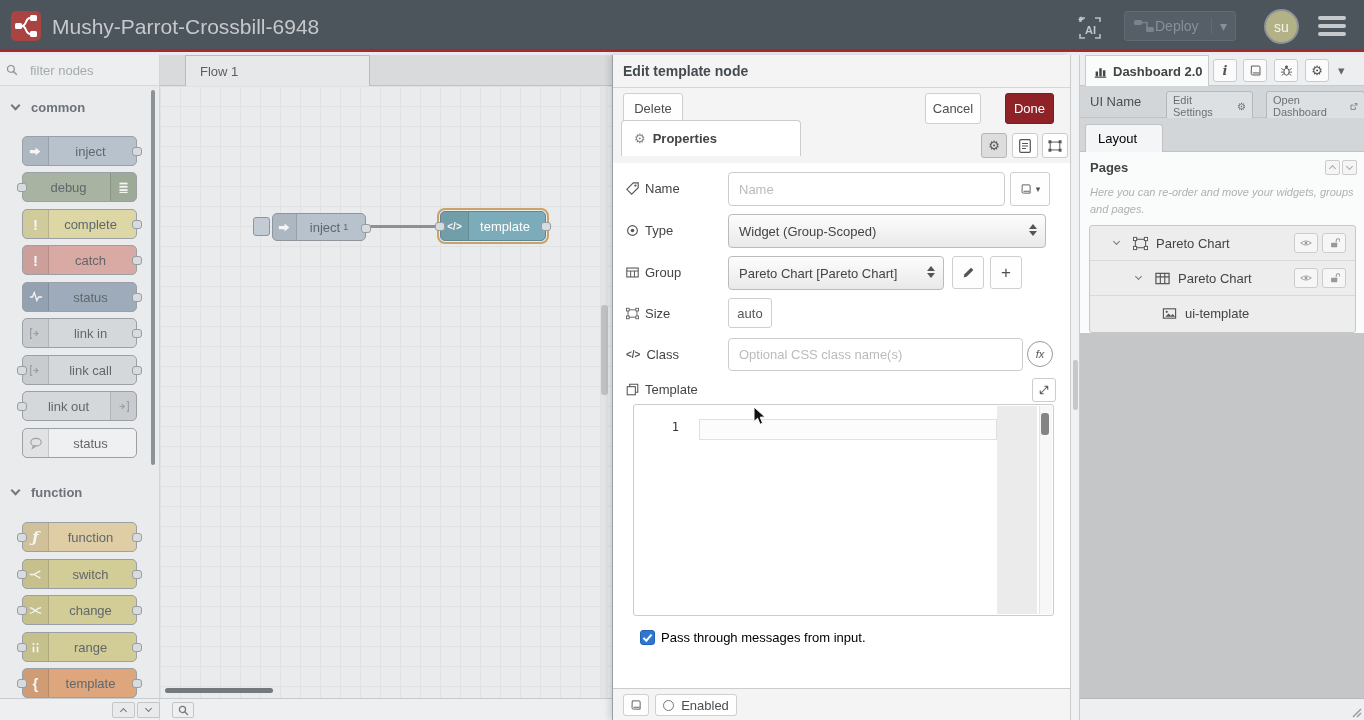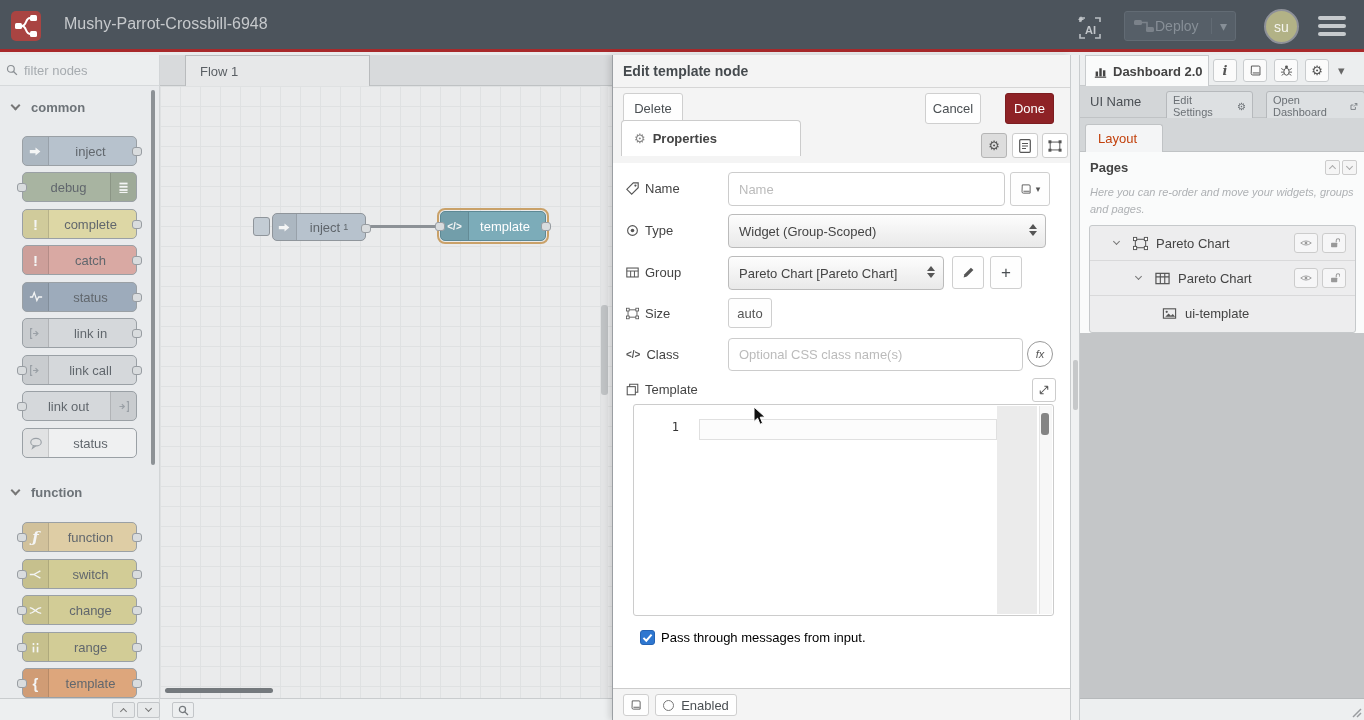--- a/index.html
+++ b/index.html
@@ -3,34 +3,34 @@
 <meta charset="utf-8">
 <style>
   html,body{margin:0;padding:0;background:#222;}
   *{box-sizing:border-box;}
   .app{position:relative;width:1364px;height:720px;overflow:hidden;
        font-family:"Liberation Sans",sans-serif;font-size:13px;color:#444;background:#eaebec;}
   .abs{position:absolute;}
 
   
   .hdr{position:absolute;left:0;top:0;width:1364px;height:52px;background:#4c545c;border-bottom:3px solid #a8292b;}
-  .hdr-title{position:absolute;left:64px;top:15px;font-size:16px;color:#c6c9cc;}
+  .hdr-title{position:absolute;left:52px;top:15px;font-size:21px;color:#c6c9cc;}
   .logo{position:absolute;left:11px;top:11px;width:30px;height:30px;background:#a94442;border-radius:5px;}
   .ai-box{position:absolute;left:1072px;top:10px;width:34px;height:34px;}
   .deploy{position:absolute;left:1124px;top:11px;width:112px;height:30px;background:#565f68;border:1px solid #626b74;border-radius:3px;display:flex;align-items:center;color:#878f97;font-size:14px;}
   .deploy .dlbl{}
   .deploy .dcaret{margin-left:auto;width:24px;text-align:center;border-left:1px solid #626b74;color:#878f97;}
   .avatar{position:absolute;left:1264px;top:9px;width:35px;height:35px;border-radius:50%;background:#b2b286;border:2px solid #8e9199;color:#f4f4ee;display:flex;align-items:center;justify-content:center;font-size:14px;}
   .burger{position:absolute;left:1318px;top:16px;width:28px;height:20px;display:flex;flex-direction:column;justify-content:space-between;}
   .burger i{display:block;height:4px;background:#c6cacd;border-radius:2px;}
 
   
   .palette{position:absolute;left:0;top:55px;width:160px;height:665px;background:#e9ebed;border-right:1px solid #d2d5d7;}
   .psearch{position:absolute;left:0;top:0;width:159px;height:31px;background:#eceeef;border-bottom:1px solid #d6d9db;display:flex;align-items:center;padding:0 6px;}
-  .psearch input{border:0;background:transparent;outline:none;font:13px "Liberation Sans",sans-serif;color:#000000;width:120px;margin-left:4px;}
+  .psearch input{border:0;background:transparent;outline:none;font:13px "Liberation Sans",sans-serif;color:#000000;width:120px;margin-left:10px;}
   .psearch input::placeholder{color:#a6abaf;}
   .cat-hdr{position:absolute;left:0;width:150px;height:24px;display:flex;align-items:center;padding-left:12px;font-weight:bold;color:#6d7378;}
   .cat-hdr .chev{margin-right:12px;}
   .pnode{position:absolute;left:22px;width:115px;height:30px;border:1px solid #9aa0a5;border-radius:5px;}
   .nicon{position:absolute;left:0;top:0;bottom:0;width:26px;background:rgba(0,0,0,0.055);border-right:1px solid rgba(0,0,0,0.12);display:flex;align-items:center;justify-content:center;color:#f4f5f5;font-weight:bold;border-radius:4px 0 0 4px;}
   .nicon.r{left:auto;right:0;border-right:0;border-left:1px solid rgba(0,0,0,0.12);border-radius:0 4px 4px 0;}
   .nlabel{position:absolute;left:26px;right:4px;top:0;bottom:0;display:flex;align-items:center;justify-content:center;color:#61676d;}
   .nlabel.l{left:4px;right:26px;}
   .port{position:absolute;width:10px;height:9px;background:#d9dcde;border:1px solid #989da2;border-radius:3px;top:10px;}
   .port.in{left:-6px;} .port.out{right:-6px;}
@@ -84,21 +84,21 @@
   .split .thumb{position:absolute;left:2px;top:305px;width:5px;height:50px;background:#c6c8ca;border-radius:2px;}
 
   
   .sb{position:absolute;left:1080px;top:55px;width:284px;height:665px;background:#c4c6c8;}
   .sb-tabbar{position:absolute;left:0;top:0;width:284px;height:31px;background:#eceeef;border-bottom:1px solid #c8cbcd;}
   .sb-tab{position:absolute;left:5px;top:0;width:124px;height:31px;background:#fafbfb;border:1px solid #c8cbcd;border-bottom:0;display:flex;align-items:center;gap:6px;padding-left:8px;font-weight:bold;color:#444;}
   .sb-ibtn{position:absolute;top:4px;width:24px;height:23px;background:#fbfbfb;border:1px solid #c9ccce;border-radius:3px;display:flex;align-items:center;justify-content:center;color:#555;}
   .uiname{position:absolute;left:0;top:31px;width:284px;height:32px;background:#d3d6d8;border-bottom:1px solid #c0c3c5;}
   .sb-sbtn{position:absolute;top:5px;height:22px;background:#dde0e2;border:1px solid #b6b9bc;border-radius:3px;display:flex;align-items:center;justify-content:center;gap:4px;font-size:11px;color:#6b7075;padding:14px 6px;}
   .laystrip{position:absolute;left:0;top:63px;width:284px;height:34px;background:#d3d6d8;border-bottom:1px solid #c0c3c5;}
-  .laytab{position:absolute;left:5px;top:6px;width:78px;height:28px;background:#f4f5f6;border:1px solid #c0c3c5;border-bottom:0;border-radius:3px 3px 0 0;display:flex;align-items:center;padding-left:12px;color:#c2410c;}
+  .laytab{position:absolute;left:5px;top:6px;width:78px;height:28px;background:#f4f5f6;border:1px solid #c0c3c5;border-bottom:0;border-radius:3px 3px 0 0;display:flex;align-items:center;padding-left:12px;color:#000000;}
   .laypanel{position:absolute;left:0;top:97px;width:284px;height:181px;background:#fafbfb;}
   .helptext{position:absolute;left:10px;top:32px;width:264px;font-size:11px;font-style:italic;color:#aeb1b4;line-height:1.55;}
   .tree{position:absolute;left:9px;top:73px;width:267px;height:108px;border:1px solid #c6c9cb;border-radius:3px;background:#ededee;}
   .trow{position:absolute;left:0;width:265px;height:35px;display:flex;align-items:center;color:#444;}
   .tbtn{position:absolute;top:7px;width:24px;height:20px;background:#f6f6f7;border:1px solid #ccc;border-radius:3px;display:flex;align-items:center;justify-content:center;color:#999;}
   .sb-foot{position:absolute;left:0;bottom:0;width:284px;height:22px;background:#edeff0;border-top:1px solid #b6b9bb;}
 
   .cursor{position:absolute;left:753px;top:406px;z-index:50;}
   svg{display:block;}
 </style>

